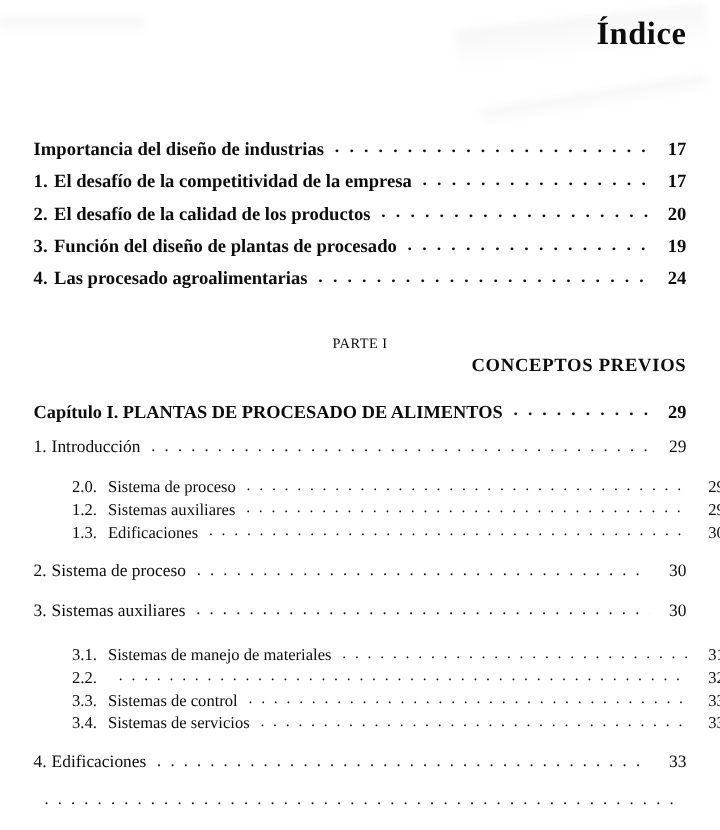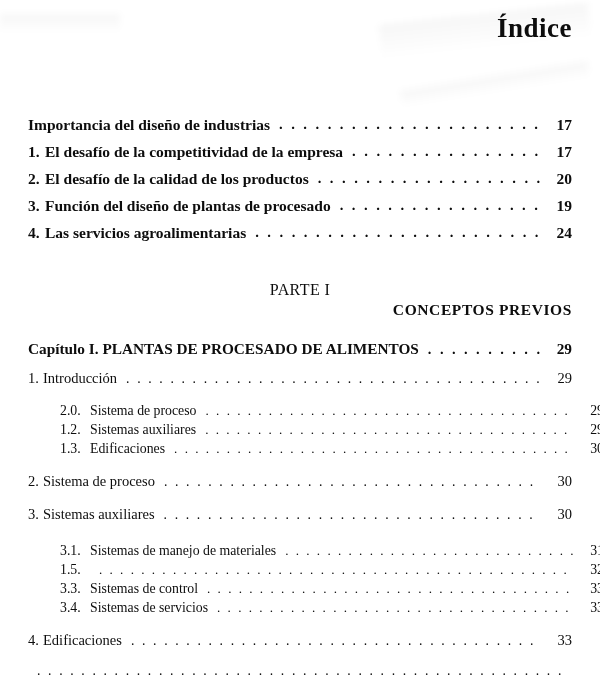--- a/index.html
+++ b/index.html
@@ -29,21 +29,21 @@
     letter-spacing: 0.5px;
     margin: 14px 0 0 0;
     padding: 0;
     line-height: 1.1;
   }
   .toc {
     margin-top: 72px;
   }
   .entry {
     display: flex;
-    align-items: flex-end;
+    align-items: center;
     width: 100%;
     white-space: nowrap;
   }
   .entry .num {
     flex: 0 0 auto;
   }
   .entry .txt {
     flex: 0 0 auto;
   }
   .entry .dots {
@@ -84,21 +84,21 @@
   .lvl-1 .num { width: 17px; }
   .lvl-1 .dots::before { letter-spacing: 2.4px; }
 
   .part-block {
     text-align: center;
     margin-top: 37px;
     margin-bottom: 20px;
     line-height: 1.32;
   }
   .part-line {
-    font-size: 16px;
+    font-size: 12px;
     letter-spacing: 0.4px;
   }
   .part-line.bold {
     font-weight: bold;
     font-size: 15.5px;
     letter-spacing: 0.6px;
     text-align: right;
   }
 
   .chapter {
@@ -172,21 +172,21 @@
 
     <div class="entry lvl-1">
       <span class="num">3.</span>
       <span class="txt">Función del diseño de plantas de procesado</span>
       <span class="dots"></span>
       <span class="page-no">19</span>
     </div>
 
     <div class="entry lvl-1">
       <span class="num">4.</span>
-      <span class="txt">Las servicios agroalimentarias</span>
+      <span class="txt">Las procesado agroalimentarias</span>
       <span class="dots"></span>
       <span class="page-no">24</span>
     </div>
 
     <div class="part-block">
       <div class="part-line">PARTE I</div>
       <div class="part-line bold">CONCEPTOS PREVIOS</div>
     </div>
 
     <div class="entry chapter">
@@ -246,21 +246,21 @@
     <div class="spacer-md"></div>
 
     <div class="entry lvl-3">
       <span class="num">3.1.</span>
       <span class="txt">Sistemas de manejo de materiales</span>
       <span class="dots"></span>
       <span class="page-no">31</span>
     </div>
 
     <div class="entry lvl-3">
-      <span class="num">1.5.</span>
+      <span class="num">2.2.</span>
       <span class="dots"></span>
       <span class="page-no">32</span>
     </div>
 
     <div class="entry lvl-3">
       <span class="num">3.3.</span>
       <span class="txt">Sistemas de control</span>
       <span class="dots"></span>
       <span class="page-no">33</span>
     </div>

